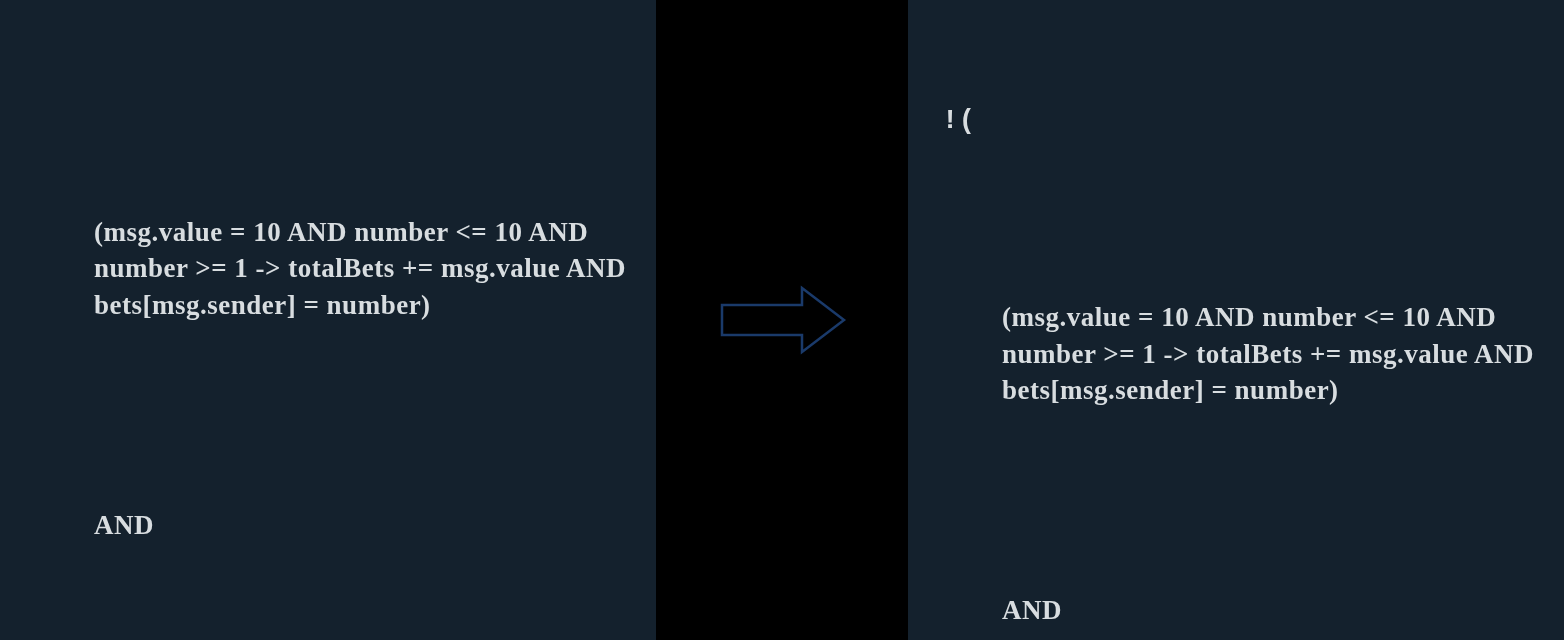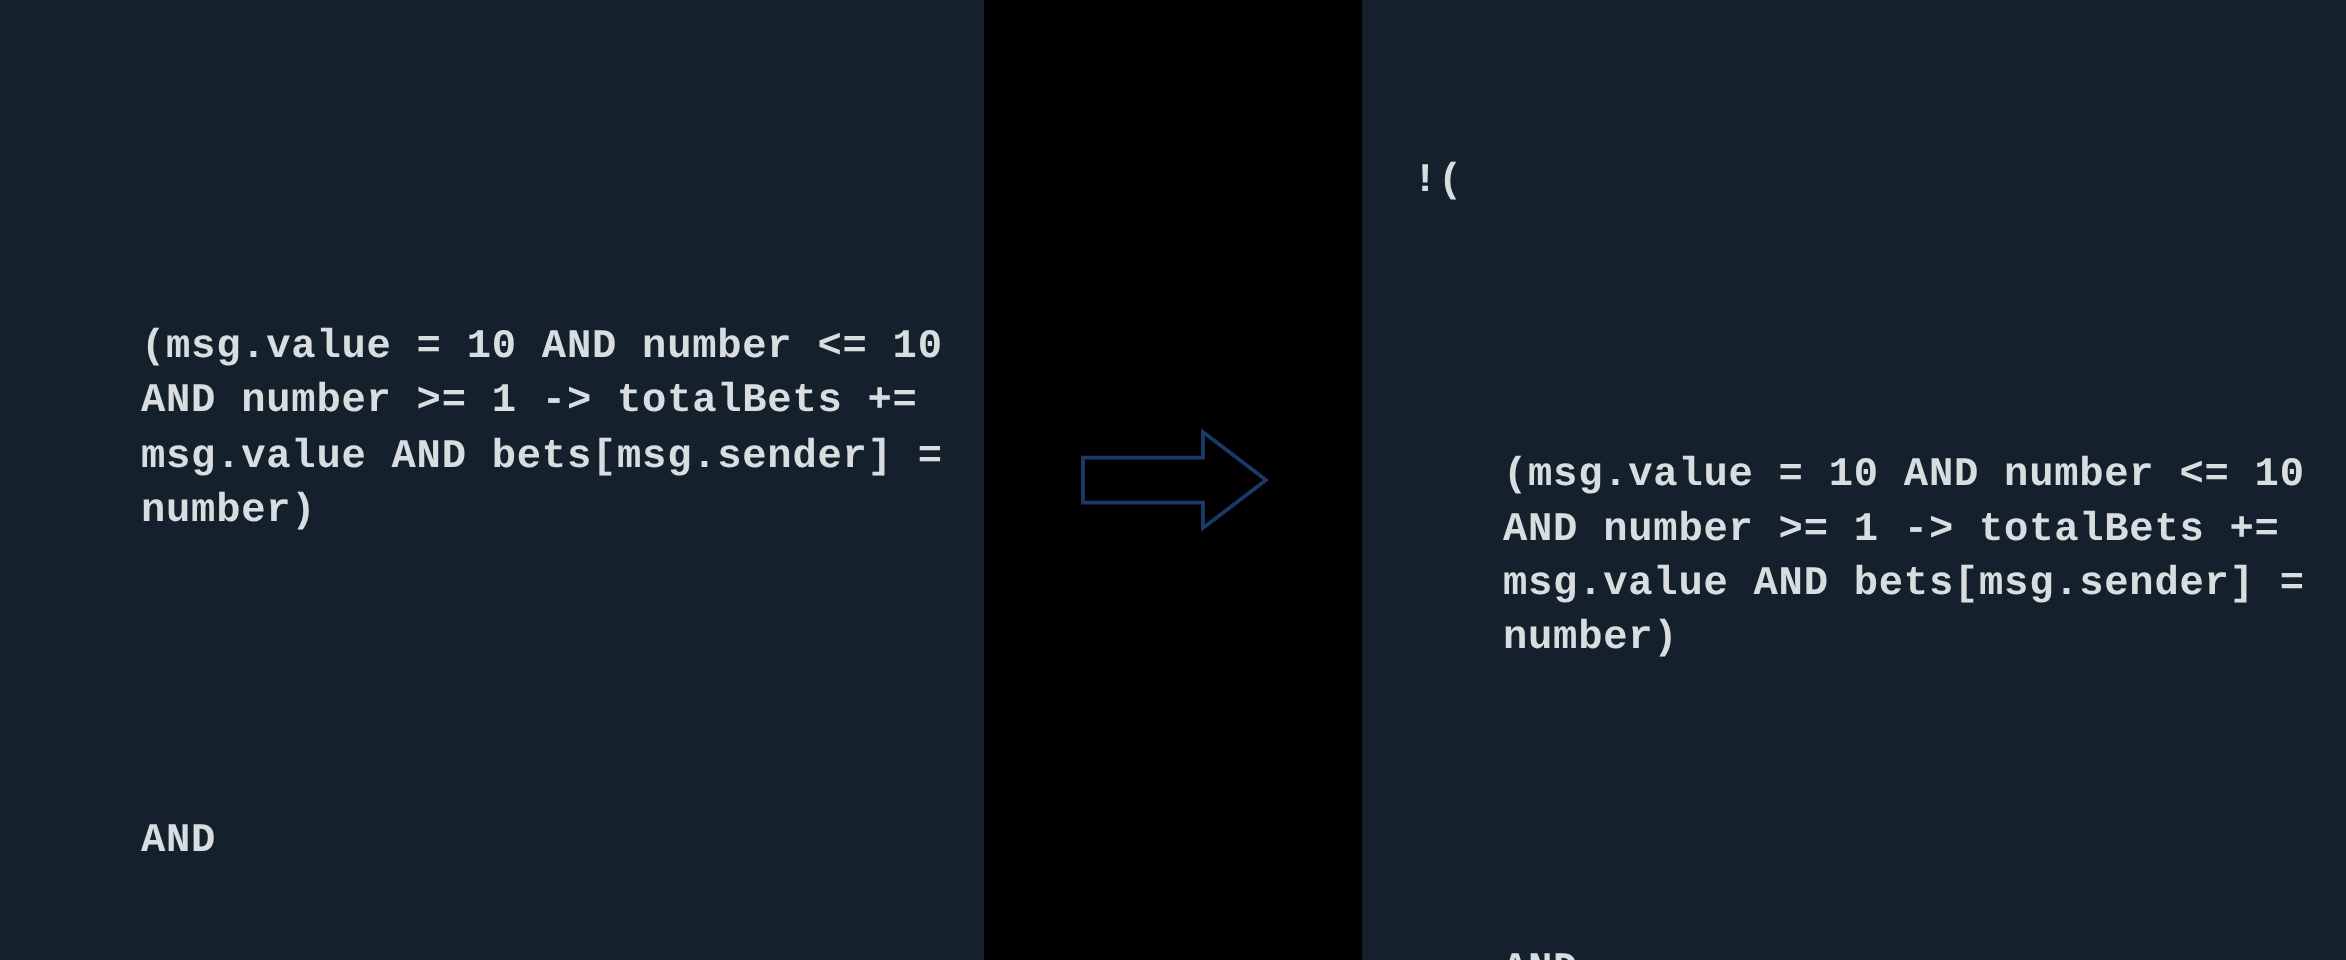--- a/index.html
+++ b/index.html
@@ -37,20 +37,21 @@
       display: flex;
       align-items: center;
       justify-content: center;
     }
     .arrow-svg {
       width: 140px;
       height: 80px;
     }
     .indent {
       padding-left: 76px;
+      font-family: Liberation Serif, serif;
     }
     .noindent {
       padding-left: 16px;
     }
     .block {
       margin-bottom: 0;
     }
     .para-gap {
       height: 38px;
     }

